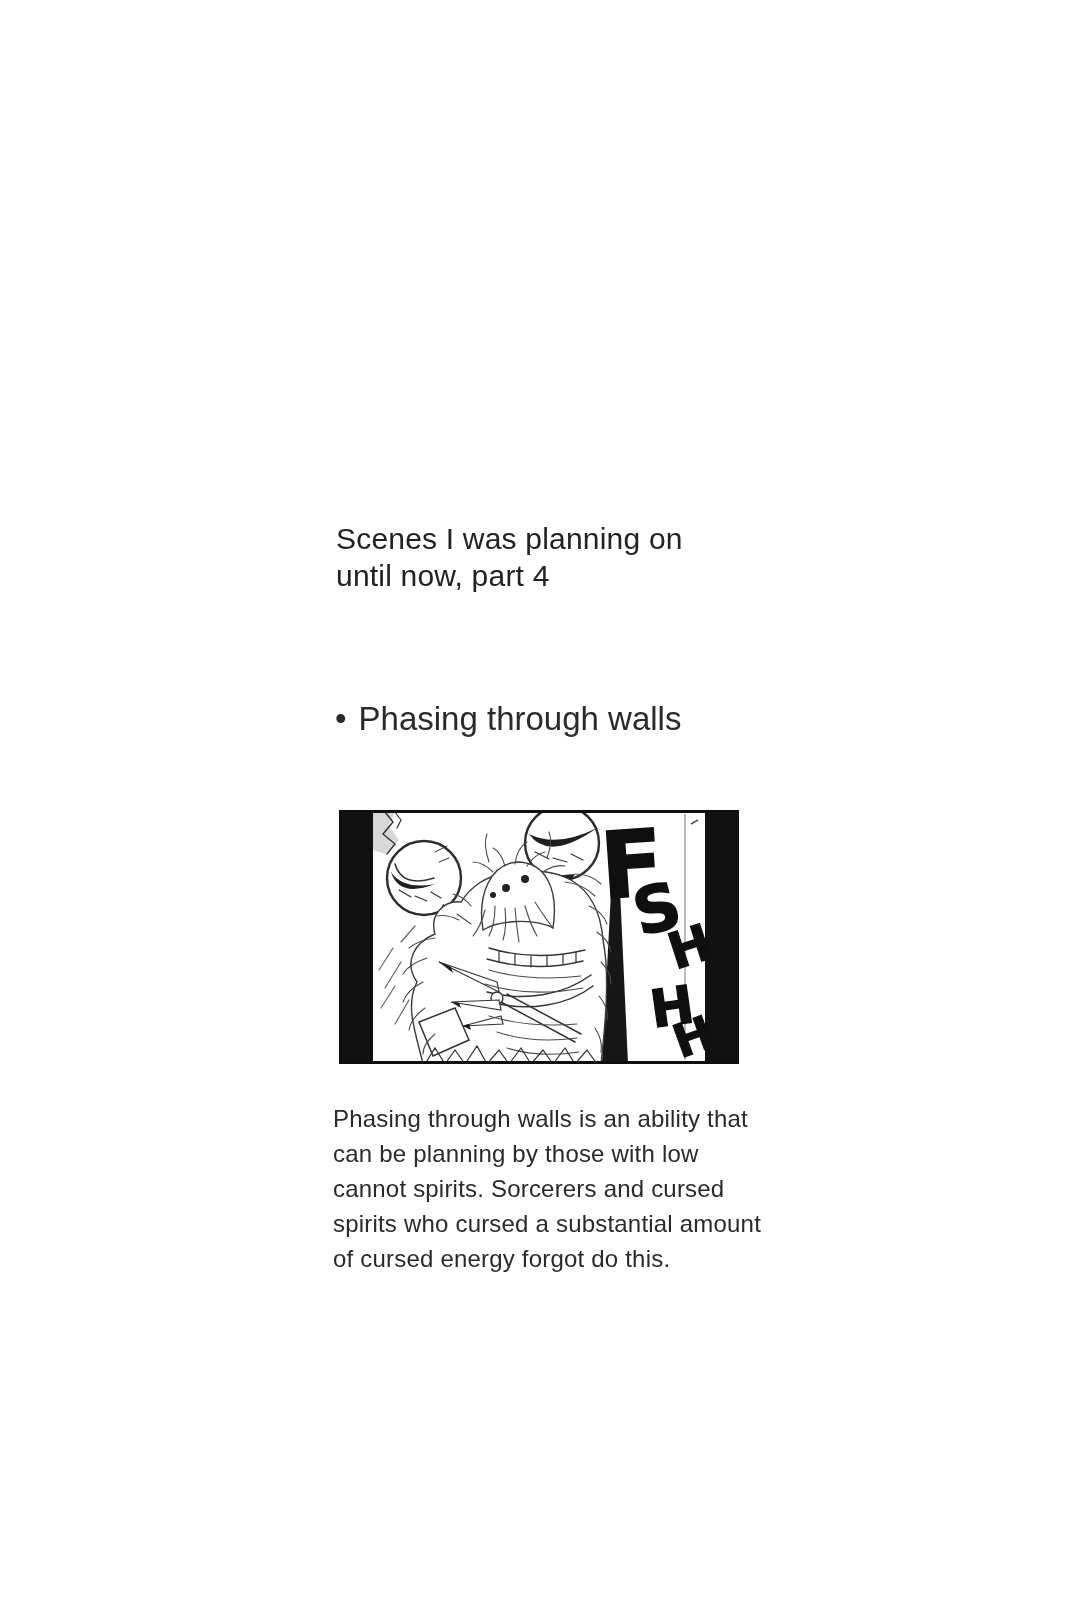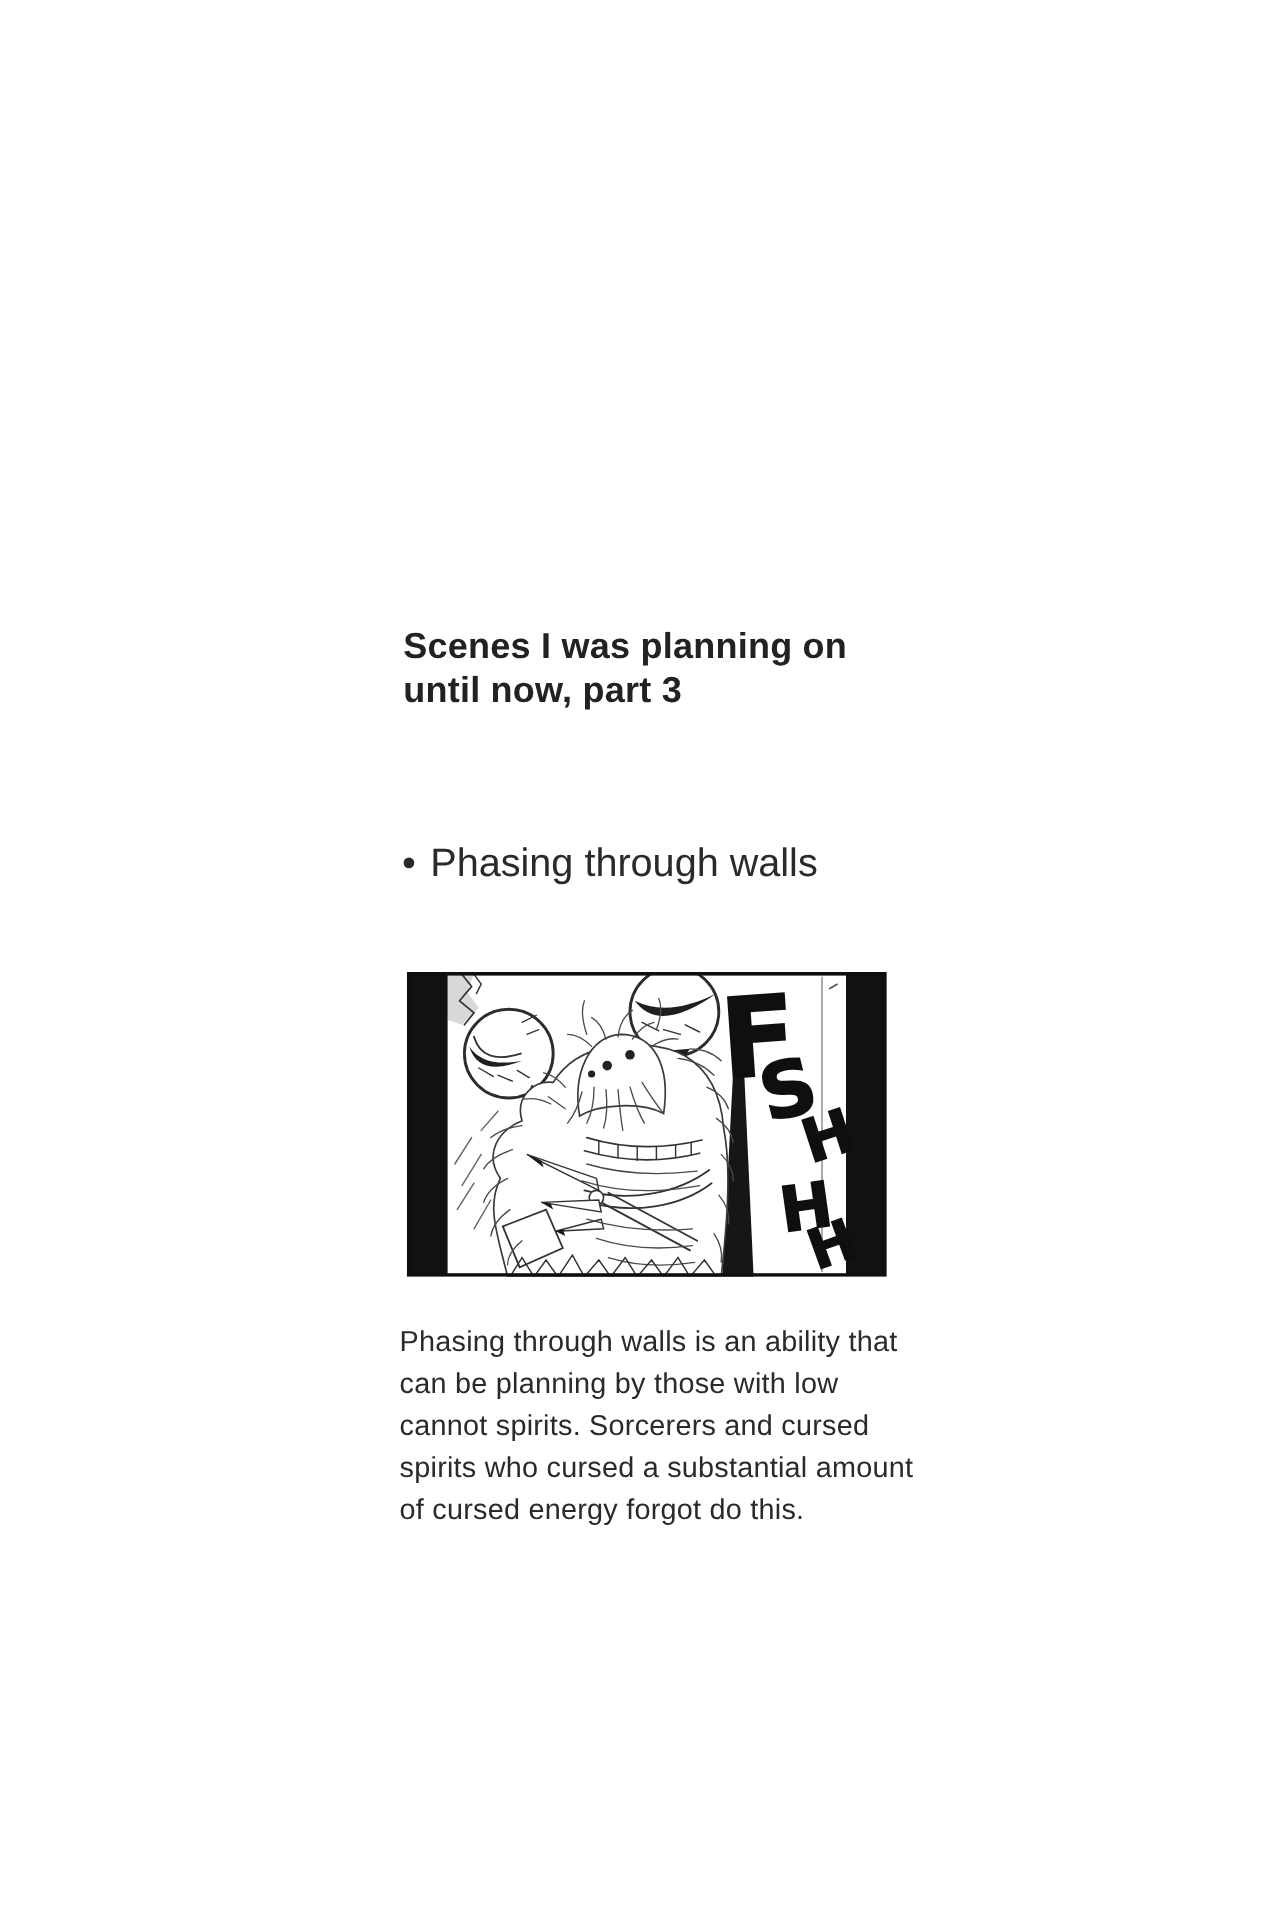--- a/index.html
+++ b/index.html
@@ -2,21 +2,21 @@
 <html><head>
 <meta charset="utf-8">
 <style>
   html,body{margin:0;padding:0;background:#ffffff;}
   .page{
     position:relative;width:1067px;height:1600px;background:#ffffff;
     font-family:"Liberation Sans","DejaVu Sans",sans-serif;overflow:hidden;
   }
   .heading{
     position:absolute;left:336px;top:520px;
-    font-size:30px;font-weight:bold;line-height:37px;color:#222;
+    font-size:30px;font-weight:normal;line-height:37px;color:#222;
     letter-spacing:0.2px;white-space:nowrap;
   }
   .bullet-row{
     position:absolute;left:335px;top:702px;
     font-size:33px;line-height:34px;color:#2a2a2a;white-space:nowrap;
   }
   .bullet-marker{display:inline-block;margin-right:12px;}
   .panel{
     position:absolute;left:339px;top:810px;width:400px;height:254px;
   }
@@ -33,21 +33,21 @@
   .fur{stroke:#4a4a4a;stroke-width:1.1;fill:none;stroke-linecap:round;}
   .ink{stroke:#333;fill:none;stroke-linecap:round;}
 </style>
 </head>
 <body>
 
 <div class="page">
 
   <div class="heading">
     <div>Scenes I was planning on</div>
-    <div>until now, part 3</div>
+    <div>until now, part 4</div>
   </div>
 
   <div class="bullet-row">
     <span class="bullet-marker">•</span><span>Phasing through walls</span>
   </div>
 
   <div class="panel">
     <svg viewBox="0 0 400 254" xmlns="http://www.w3.org/2000/svg">
 
       <rect x="0" y="0" width="400" height="254" fill="#ffffff"></rect>

